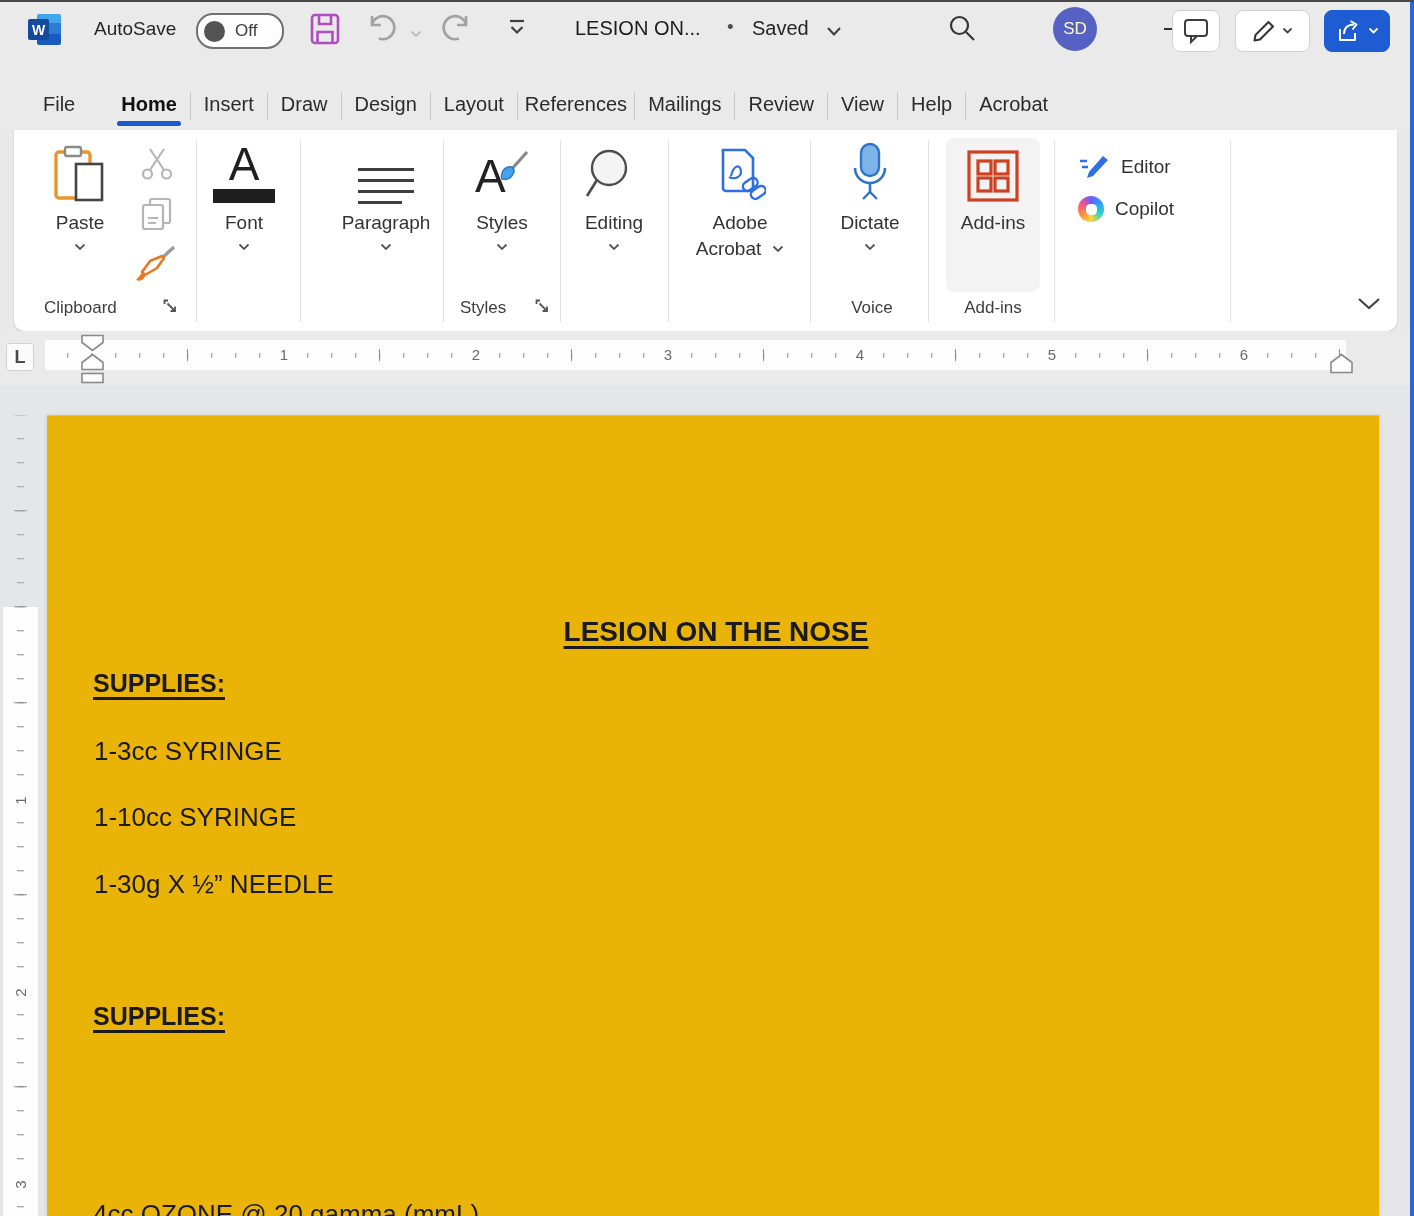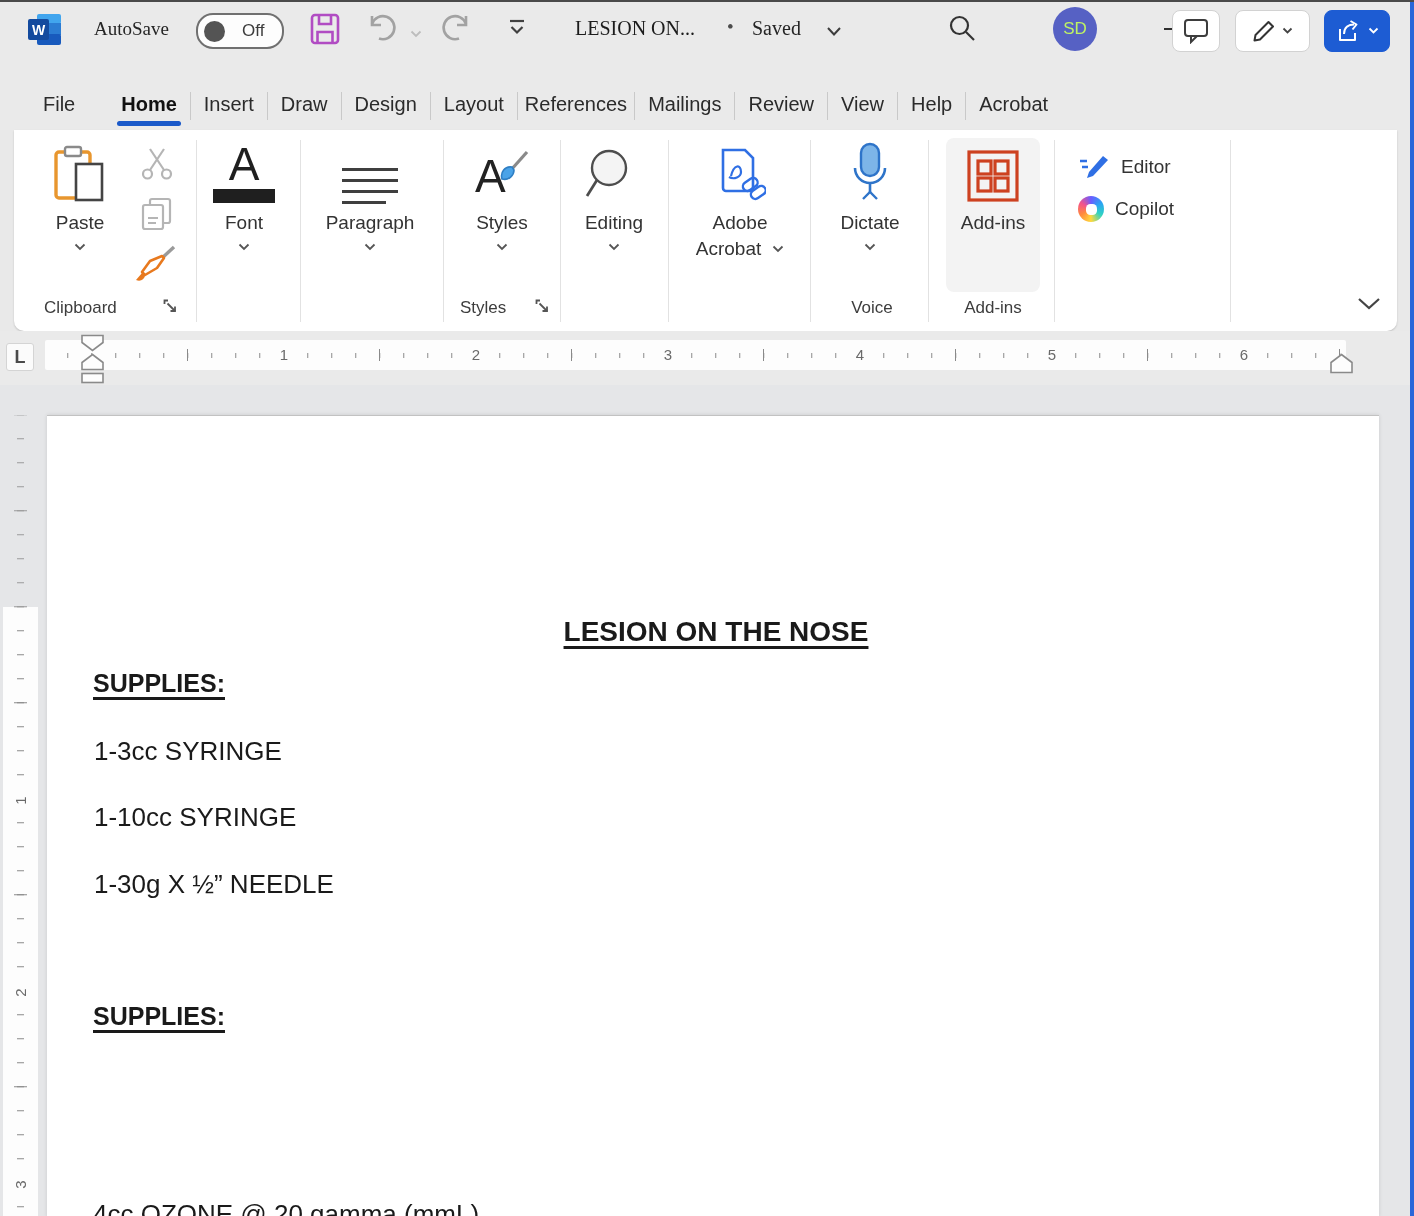--- a/index.html
+++ b/index.html
@@ -7,27 +7,27 @@
     width:1414px;height:1216px;overflow:hidden;position:relative;
     background:#e9e9e9;
     font-family:"Liberation Sans","DejaVu Sans",sans-serif;
     color:#262626;-webkit-font-smoothing:antialiased;
   }
   .abs{position:absolute;}
   
   .top-edge{position:absolute;left:0;top:0;width:1414px;height:2px;background:#4a4a4a;}
   .right-edge{position:absolute;right:0;top:2px;bottom:0;width:4px;background:#2a66d9;z-index:60;}
   .titlebar{position:absolute;left:0;top:2px;width:1414px;height:54px;background:#eaeaea;}
-  .titlebar .txt{font-size:19px;color:#252525;font-family:Liberation Serif, serif;}
+  .titlebar .txt{font-size:19px;color:#252525;}
   .toggle{position:absolute;left:196px;top:11px;width:84px;height:32px;border:2px solid #707070;
     border-radius:17px;background:#fdfdfd;display:flex;align-items:center;}
   .toggle .knob{width:21px;height:21px;border-radius:50%;background:#545454;margin-left:6px;}
-  .toggle .state{font-size:17px;color:#3c3c3c;margin-left:17px;}
+  .toggle .state{font-size:17px;color:#3c3c3c;margin-left:10px;}
   .avatar{position:absolute;left:1053px;top:5px;width:44px;height:44px;border-radius:50%;
-    background:#5661c4;color:#bef264;display:flex;align-items:center;justify-content:center;
+    background:#5661c4;color:#fef9c3;display:flex;align-items:center;justify-content:center;
     font-size:17px;text-align:right;}
   .winbtn{position:absolute;top:14px;width:26px;height:26px;display:flex;align-items:center;justify-content:center;}
   .minbar{width:17px;height:2px;background:#2f2f2f;}
   .maxbox{width:15px;height:15px;border:1.8px solid #2f2f2f;border-radius:3px;}
   .xwrap{position:relative;width:18px;height:18px;}
   .xwrap i{position:absolute;left:0;top:8px;width:18px;height:2px;background:#2f2f2f;}
   .xwrap i:nth-child(1){transform:rotate(45deg);}
   .xwrap i:nth-child(2){transform:rotate(-45deg);}
   
   .tabrow{position:absolute;left:0;top:56px;width:1414px;height:74px;background:#eaeaea;}
@@ -88,21 +88,21 @@
     background-position:11px 84.25px,14px 12.25px;}
   .vruler{position:absolute;left:3px;top:222px;width:35px;height:609px;background:#fdfdfd;
     background-image:
       linear-gradient(180deg,transparent 0 11px,#8a8a8a 11px 12.5px,transparent 12.5px 96px),
       linear-gradient(180deg,transparent 0 11px,#8a8a8a 11px 12.5px,transparent 12.5px 24px);
     background-size:13px 96px,7px 24px;background-repeat:repeat-y,repeat-y;
     background-position:11px 84.25px,14px 12.25px;}
   .vnum{position:absolute;left:4px;width:26px;height:26px;background:#fdfdfd;
     display:flex;align-items:center;justify-content:center;font-size:15px;color:#6a6a6a;}
   .vnum span{transform:rotate(-90deg);display:block;}
-  .page{position:absolute;left:47px;top:30px;width:1332px;height:801px;background:#ffffff;
+  .page{position:absolute;left:47px;top:30px;width:1332px;height:801px;background:#eab308;
     border-top:1px solid #c2c2c2;box-shadow:0 0 4px rgba(0,0,0,.12);overflow:hidden;}
   .line{position:absolute;font-size:26px;color:#1a1a1a;white-space:nowrap;}
   .dochead{font-weight:bold;text-decoration:underline;text-decoration-thickness:2.5px;text-underline-offset:5px;}
   .doctitle{font-size:28px;font-weight:bold;text-decoration:underline;text-decoration-thickness:2.5px;
     text-underline-offset:5px;text-align:center;}
 </style>
 </head>
 <body>
 
 <div class="top-edge"></div>
@@ -295,21 +295,21 @@
     <span class="iconbox" style="flex-direction:column;align-items:center">
       <span class="fontA">A</span>
         <span class="fontbar"></span>
     </span>
     <span class="rlabel">Font</span>
     <svg class="chevd" width="12" height="8" viewBox="0 0 12 8" fill="none" stroke="#555" stroke-width="1.8">
         <path d="M1.5 1.5 L6 6 L10.5 1.5"></path>
       </svg>
   </div>
 
-  <div class="bigbtn" style="left:314px;width:84px">
+  <div class="bigbtn" style="left:330px;width:84px">
     <span class="iconbox">
       <span class="plines">
           <i></i>
           <i></i>
           <i></i>
           <i></i>
         </span>
     </span>
     <span class="rlabel">Paragraph</span>
     <svg class="chevd" width="12" height="8" viewBox="0 0 12 8" fill="none" stroke="#555" stroke-width="1.8">

